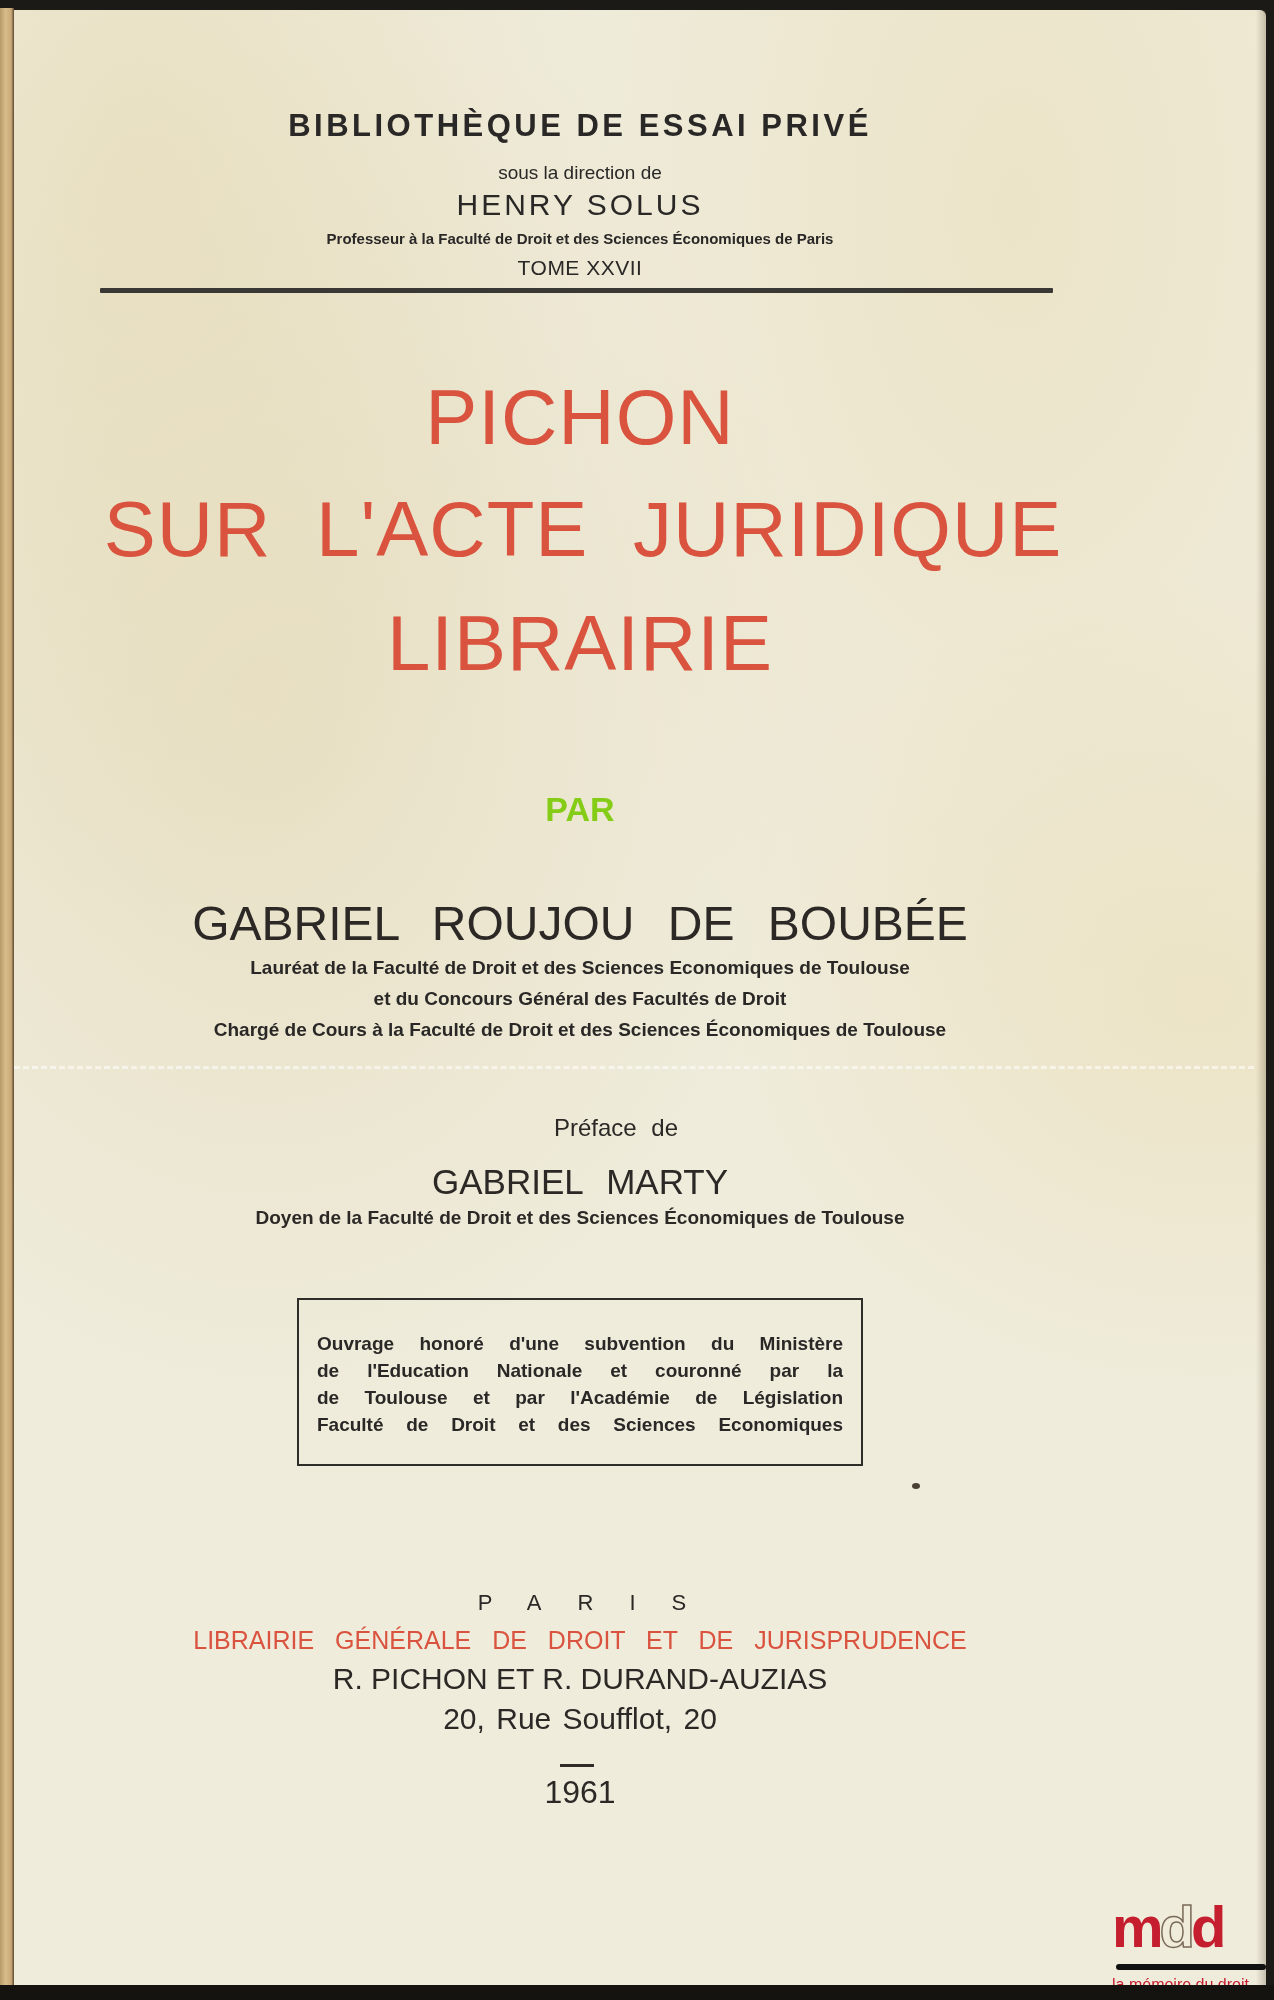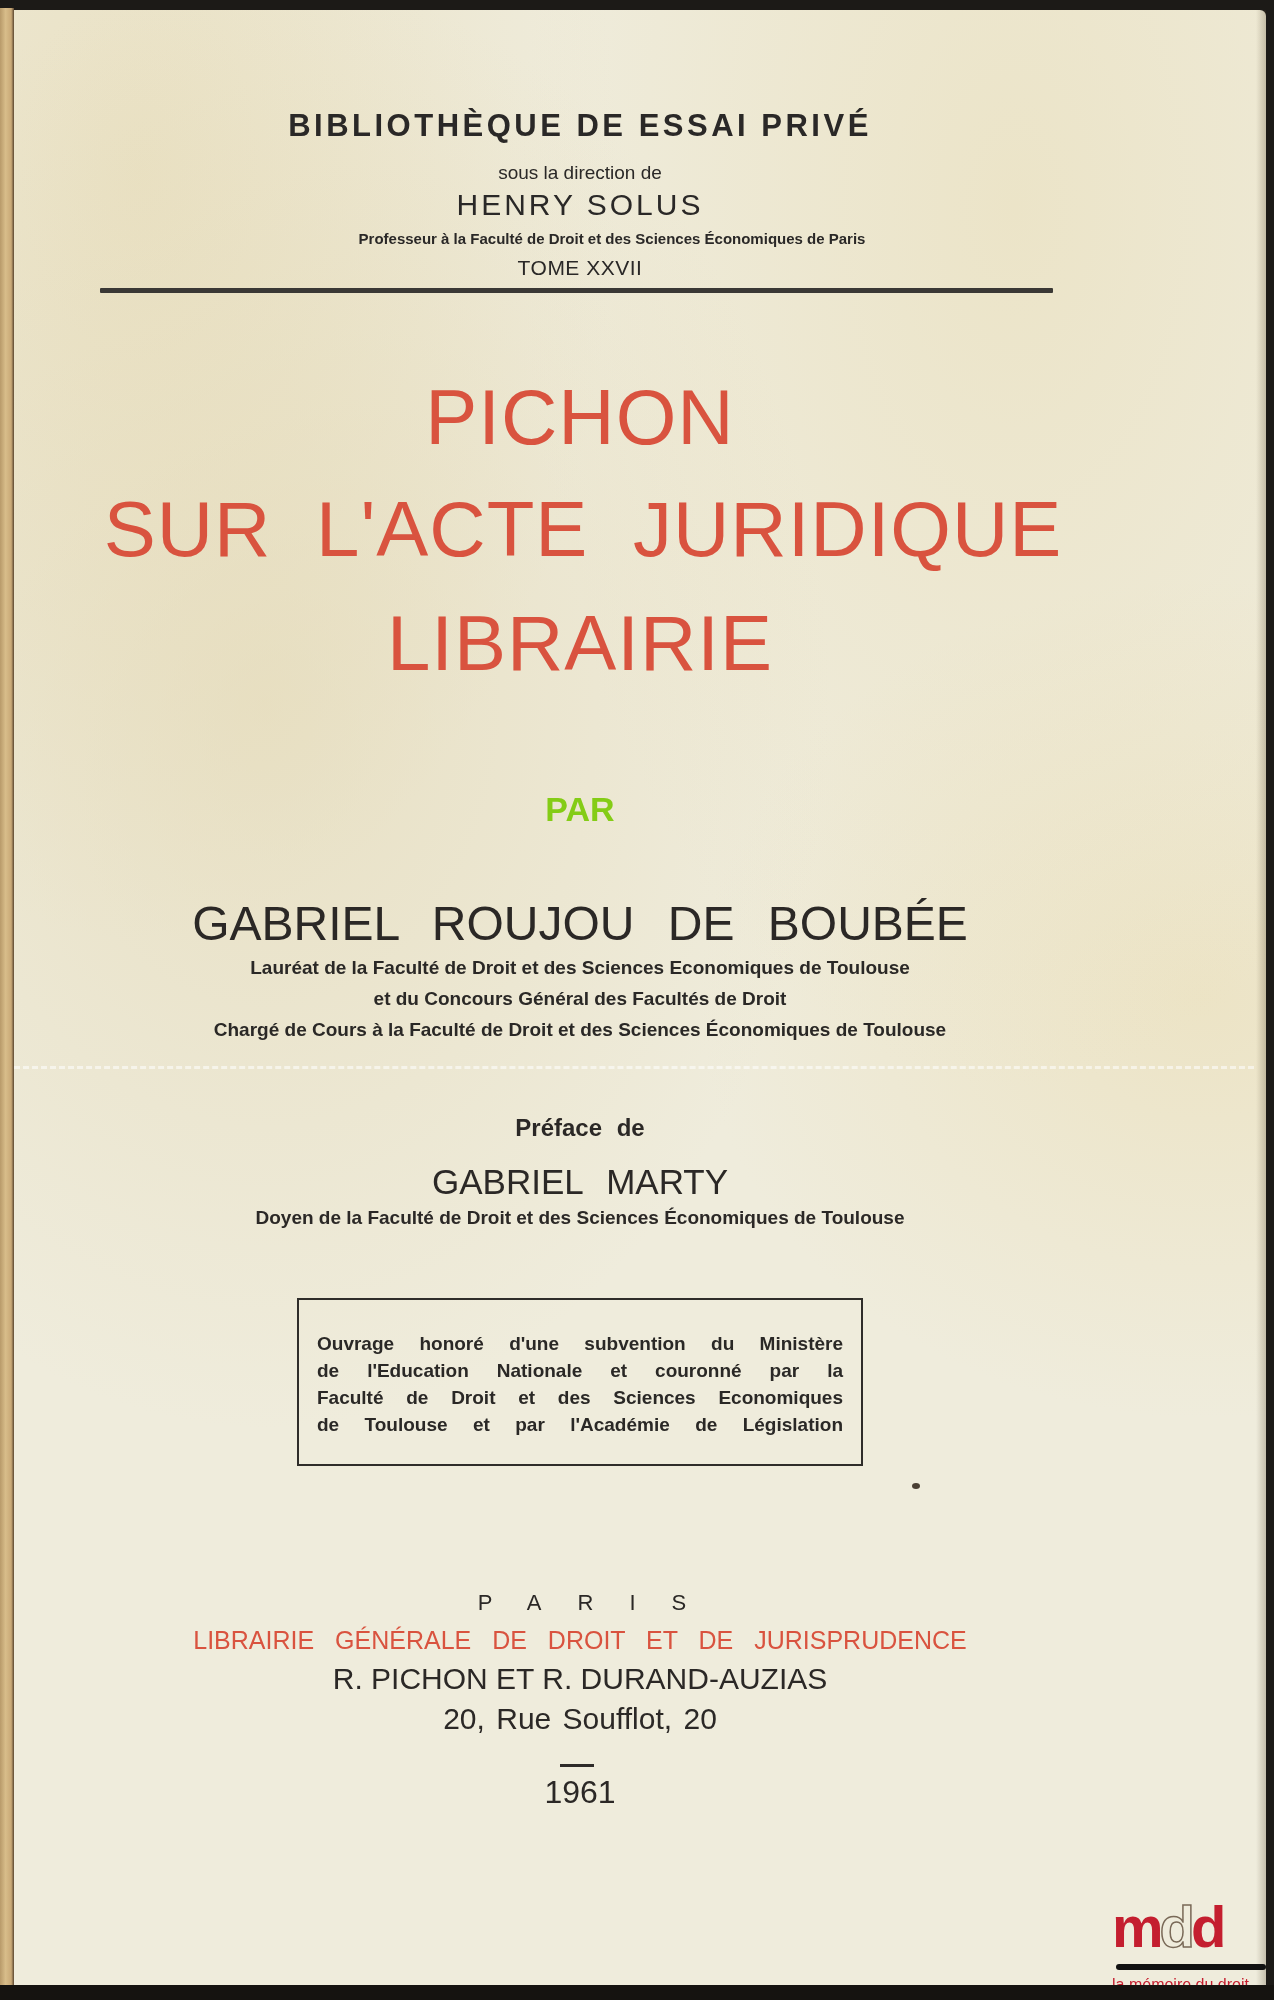--- a/index.html
+++ b/index.html
@@ -69,21 +69,20 @@
     top: 188px;
     font-size: 30px;
     letter-spacing: 3px;
     color: #2a2827;
   }
   .director-title {
     top: 230px;
     font-size: 15px;
     font-weight: bold;
     color: #2a2827;
-    margin-left: 32px;
   }
   .tome {
     top: 256px;
     font-size: 21px;
     color: #2a2827;
     letter-spacing: 0.5px;
   }
   .top-rule {
     position: absolute;
     left: 100px; top: 288px;
@@ -115,22 +114,23 @@
     font-size: 19px;
     font-weight: bold;
     color: #2a2826;
   }
   .cred-1 { top: 957px; }
   .cred-2 { top: 988px; }
   .cred-3 { top: 1019px; }
   .preface-label {
     top: 1114px;
     font-size: 24px;
-    font-weight: bold;
+    font-weight: normal;
     word-spacing: 8px;
+    padding-left: 36px;
   }
   .preface-author {
     top: 1162px;
     font-size: 35px;
     word-spacing: 14px;
   }
   .preface-cred {
     top: 1207px;
     font-size: 19px;
     font-weight: bold;
@@ -262,22 +262,22 @@
 <div class="block author-cred cred-2">et du Concours Général des Facultés de Droit</div>
 <div class="block author-cred cred-3">Chargé de Cours à la Faculté de Droit et des Sciences Économiques de Toulouse</div>
 
 <div class="block preface-label">Préface de</div>
 <div class="block preface-author">GABRIEL MARTY</div>
 <div class="block preface-cred">Doyen de la Faculté de Droit et des Sciences Économiques de Toulouse</div>
 
 <div class="honor-box">
   <span class="honor-line">Ouvrage honoré d'une subvention du Ministère</span>
   <span class="honor-line">de l'Education Nationale et couronné par la</span>
+  <span class="honor-line">de Toulouse et par l'Académie de Législation</span>
   <span class="honor-line">Faculté de Droit et des Sciences Economiques</span>
-  <span class="honor-line">de Toulouse et par l'Académie de Législation</span>
 </div>
 
 <div class="stain" style="left:912px; top:1483px;"></div>
 
 <div class="block city">PARIS</div>
 <div class="block publisher">LIBRAIRIE GÉNÉRALE DE DROIT ET DE JURISPRUDENCE</div>
 <div class="block publisher-names">R. PICHON ET R. DURAND-AUZIAS</div>
 <div class="block address">20, Rue Soufflot, 20</div>
 <div class="dash"></div>
 <div class="block year">1961</div>

